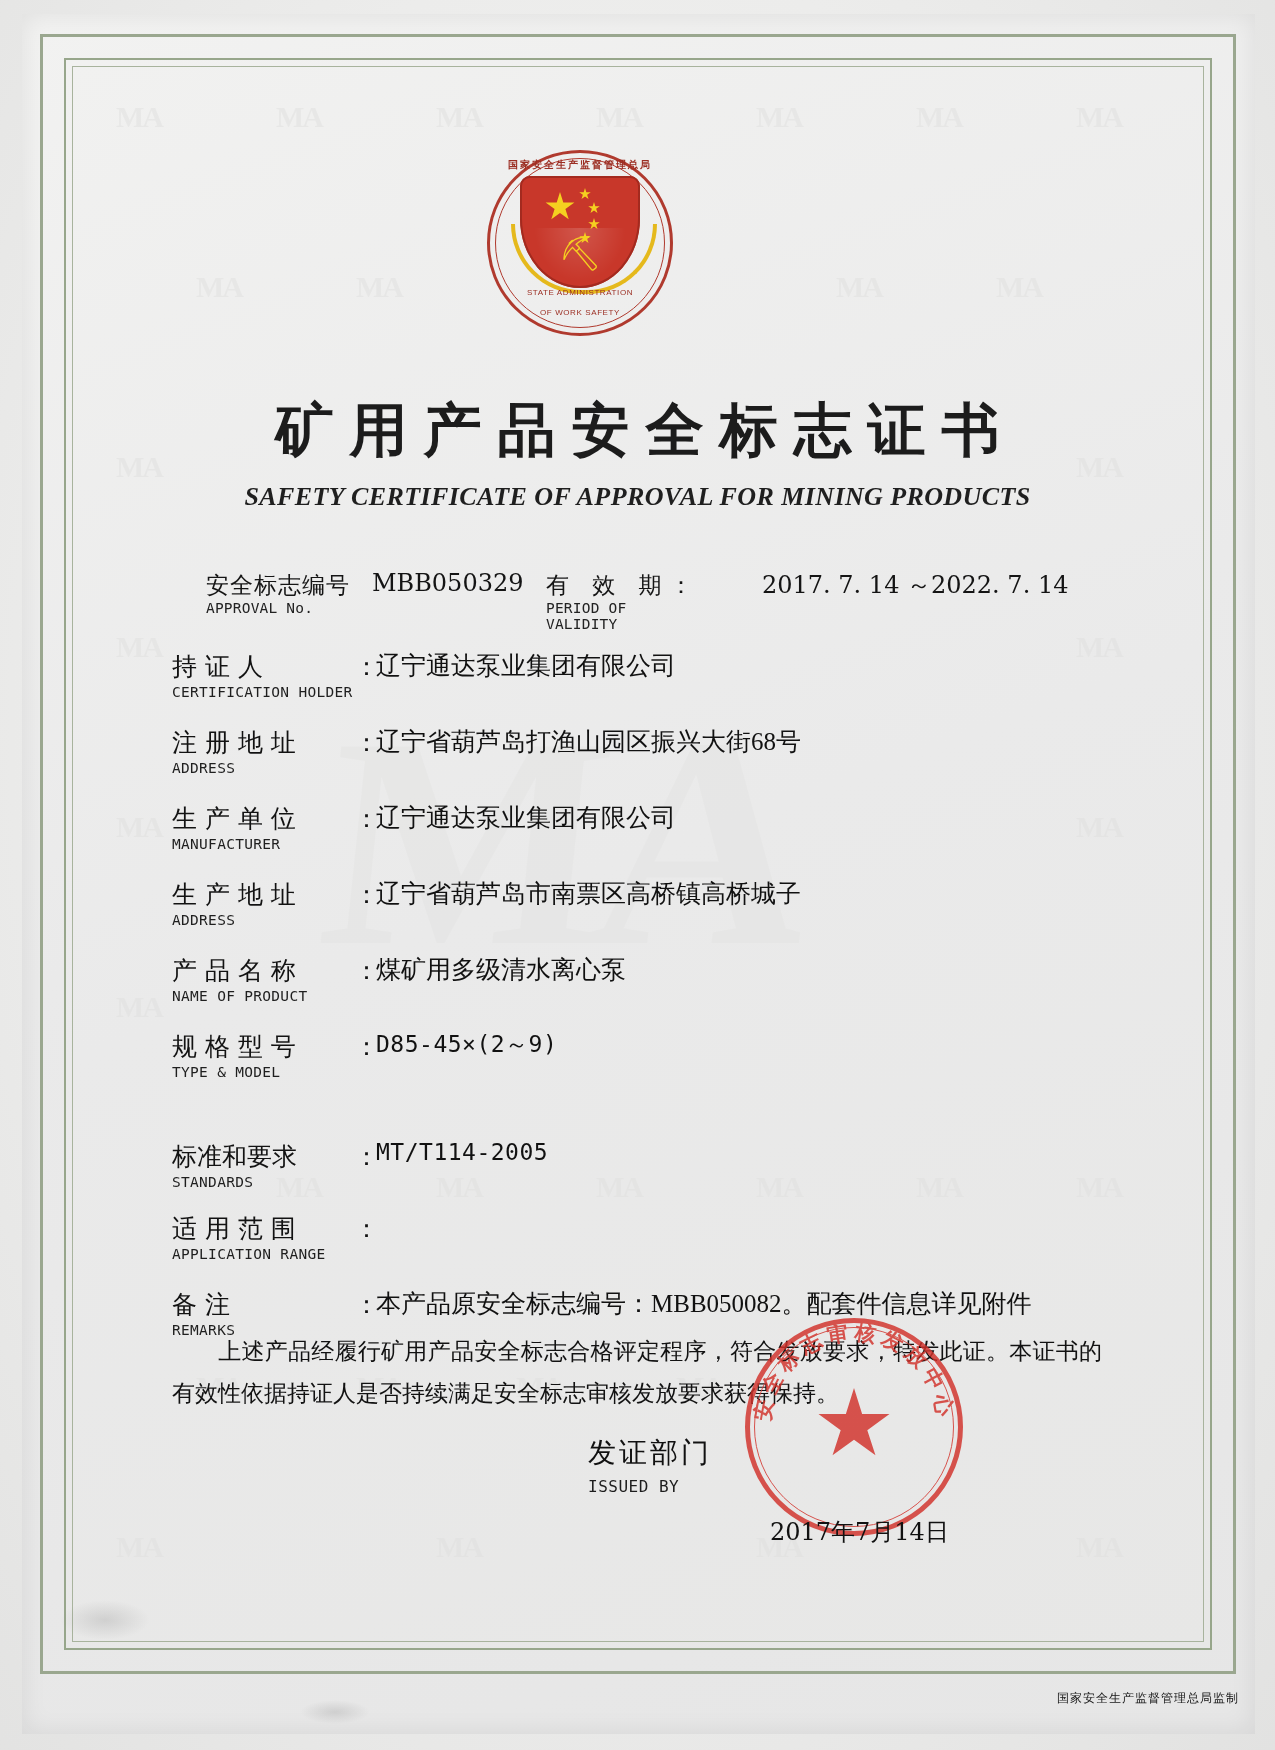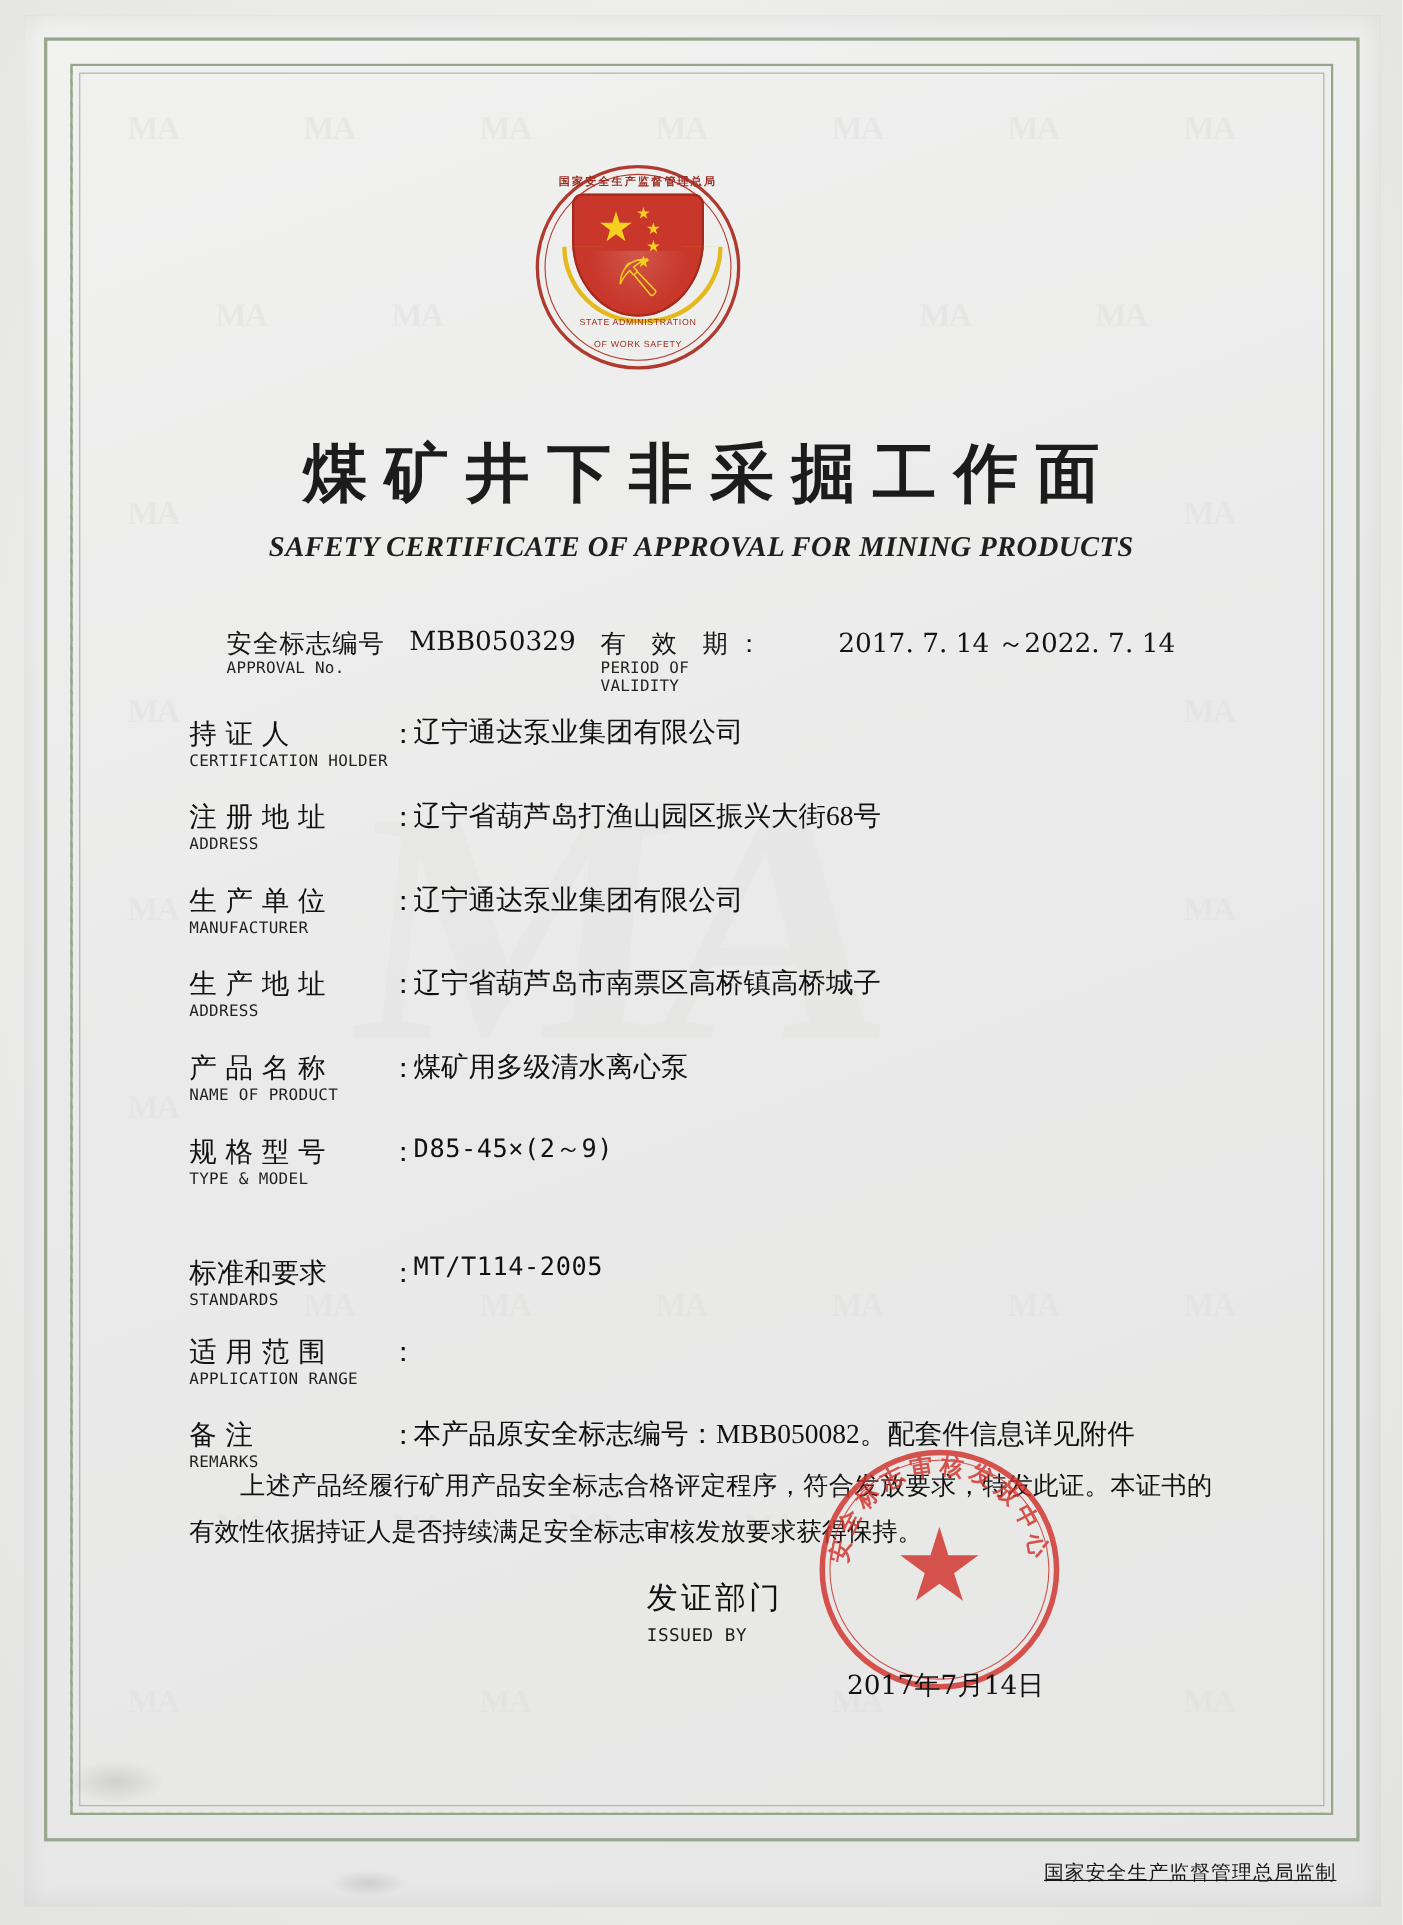--- a/index.html
+++ b/index.html
@@ -376,26 +376,25 @@
     fill: #d2312a;
     font-family: "DejaVu Serif", serif;
     font-size: 21px;
     font-weight: bold;
     letter-spacing: 5px;
   }
 
   
   .footer {
     position: absolute;
-    right: 60px; top: 1690px;
-    font-size: 18px;
+    right: 36px; top: 1690px;
+    font-size: 12px;
     color: #161616;
     font-family: "DejaVu Serif", serif;
     letter-spacing: 1px;
-    text-decoration: underline;
   }
 
   
   .smudge {
     position: absolute;
     background: radial-gradient(ellipse at center, rgba(120,120,120,0.22), rgba(120,120,120,0) 70%);
     border-radius: 50%;
   }
 </style>
 </head>
@@ -455,21 +454,21 @@
     <div class="star-sm s1"></div>
     <div class="star-sm s2"></div>
     <div class="star-sm s3"></div>
     <div class="star-sm s4"></div>
     <div class="wheat"></div>
     <div class="figure">⛏</div>
     <div class="txt-en2">STATE ADMINISTRATION</div>
     <div class="txt-en">OF WORK SAFETY</div>
   </div>
 
-  <div class="title-cn">煤矿井下非采掘工作面</div>
+  <div class="title-cn">矿用产品安全标志证书</div>
   <div class="title-en">SAFETY CERTIFICATE OF APPROVAL FOR MINING PRODUCTS</div>
 
   <div class="approval-row">
     <div class="blk-a">
       <span class="lab-cn">安全标志编号</span>
       <span class="val v">MBB050329</span>
       <span class="lab-en e">APPROVAL No.</span>
     </div>
     <div class="blk-b">
       <span class="lab-cn">有 效 期：</span>

